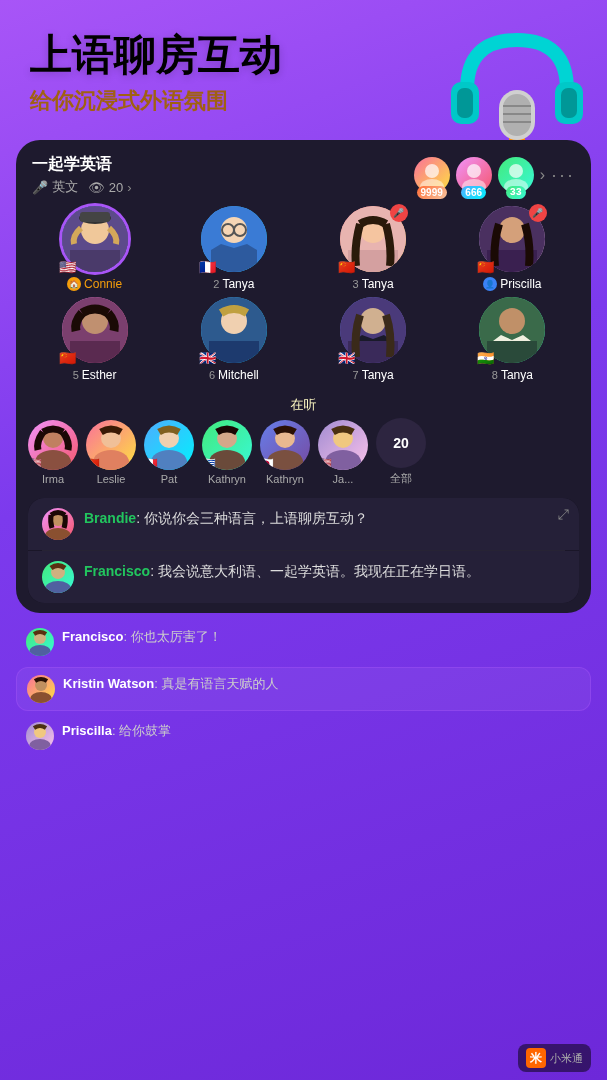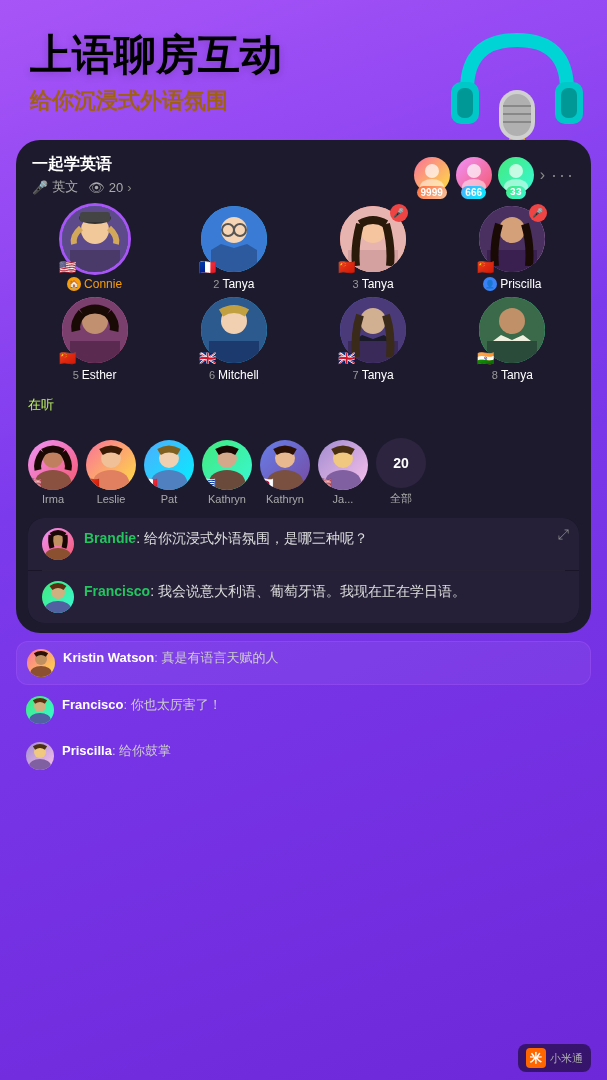--- a/index.html
+++ b/index.html
@@ -150,22 +150,23 @@
       font-size: 9px;
       color: white;
     }
 
     
     .listeners-section {
       padding: 4px 12px 8px 12px;
     }
     .listeners-label {
       font-size: 13px;
-      color: #bef264;
-      margin-bottom: 24px;
+      color: #fef9c3;
+      margin-bottom: 4px;
+      text-align: center;
     }
     .listeners-row {
       display: flex;
       align-items: center;
       gap: 8px;
     }
     .listener-item {
       display: flex;
       flex-direction: column;
       align-items: center;
@@ -748,74 +749,74 @@
         <svg viewBox="0 0 32 32" width="32" height="32">
           <circle cx="16" cy="11" r="7" fill="#c09060"></circle>
           <ellipse cx="16" cy="28" rx="13" ry="8" fill="#8a5030"></ellipse>
           <path d="M9 7 Q8 14 10 20" stroke="#1a0805" stroke-width="5" fill="none"></path>
           <path d="M23 7 Q24 14 22 20" stroke="#1a0805" stroke-width="5" fill="none"></path>
           <path d="M9 7 Q16 2 23 7" stroke="#1a0805" stroke-width="5" fill="none"></path>
         </svg>
       </div>
       <div class="chat-content">
         <div class="chat-text">
-          <span class="sender">Brandie</span><span>: 给你沉浸式外语氛围，是哪三种呢？</span>
+          <span class="sender">Brandie</span><span>: 你说你会三种语言，上语聊房互动？</span>
         </div>
       </div>
       <span class="expand-icon">⤢</span>
     </div>
     <div class="chat-divider"></div>
 
     <div class="chat-message" style="background:rgba(40,35,60,0.8);border-radius:0 0 16px 16px;">
       <div class="chat-avatar avatar-bg-4">
         <svg viewBox="0 0 32 32" width="32" height="32">
           <circle cx="16" cy="11" r="7" fill="#d0b080"></circle>
           <ellipse cx="16" cy="28" rx="13" ry="8" fill="#5060a0"></ellipse>
           <path d="M9 7 Q16 2 23 7" stroke="#5a3010" stroke-width="5" fill="none"></path>
         </svg>
       </div>
       <div class="chat-content">
         <div class="chat-text">
-          <span class="sender">Francisco</span><span>: 我会说意大利语、葡萄牙语。我现在正在学日语。</span>
+          <span class="sender">Francisco</span><span>: 我会说意大利语、一起学英语。我现在正在学日语。</span>
         </div>
       </div>
     </div>
   </div>
 
 </div>
 
 <div class="bottom-messages" style="margin-top:8px;">
+
+  <div class="bottom-msg">
+    <div class="bottom-msg-avatar avatar-bg-4">
+      <svg viewBox="0 0 28 28" width="28" height="28">
+        <circle cx="14" cy="10" r="6" fill="#d0b080"></circle>
+        <ellipse cx="14" cy="24" rx="11" ry="7" fill="#5060a0"></ellipse>
+        <path d="M8 6 Q14 2 20 6" stroke="#5a3010" stroke-width="4" fill="none"></path>
+      </svg>
+    </div>
+    <div class="bottom-msg-text">
+      <span class="sender">Francisco</span><span>: 你也太厉害了！</span>
+    </div>
+  </div>
 
   <div class="bottom-msg highlight-msg">
     <div class="bottom-msg-avatar avatar-bg-5">
       <svg viewBox="0 0 28 28" width="28" height="28">
         <circle cx="14" cy="10" r="6" fill="#c09060"></circle>
         <ellipse cx="14" cy="24" rx="11" ry="7" fill="#8a5030"></ellipse>
         <path d="M8 6 Q14 2 20 6" stroke="#2a1005" stroke-width="4" fill="none"></path>
       </svg>
     </div>
     <div class="bottom-msg-text">
       <span class="sender">Kristin Watson</span><span>: 真是有语言天赋的人</span>
     </div>
   </div>
 
   <div class="bottom-msg">
-    <div class="bottom-msg-avatar avatar-bg-4">
-      <svg viewBox="0 0 28 28" width="28" height="28">
-        <circle cx="14" cy="10" r="6" fill="#d0b080"></circle>
-        <ellipse cx="14" cy="24" rx="11" ry="7" fill="#5060a0"></ellipse>
-        <path d="M8 6 Q14 2 20 6" stroke="#5a3010" stroke-width="4" fill="none"></path>
-      </svg>
-    </div>
-    <div class="bottom-msg-text">
-      <span class="sender">Francisco</span><span>: 你也太厉害了！</span>
-    </div>
-  </div>
-
-  <div class="bottom-msg">
     <div class="bottom-msg-avatar avatar-bg-6">
       <svg viewBox="0 0 28 28" width="28" height="28">
         <circle cx="14" cy="10" r="6" fill="#f0c880"></circle>
         <ellipse cx="14" cy="24" rx="11" ry="7" fill="#8060a0"></ellipse>
         <path d="M8 6 Q14 2 20 6" stroke="#4a3010" stroke-width="4" fill="none"></path>
       </svg>
     </div>
     <div class="bottom-msg-text">
       <span class="sender">Priscilla</span><span>: 给你鼓掌</span>
     </div>

